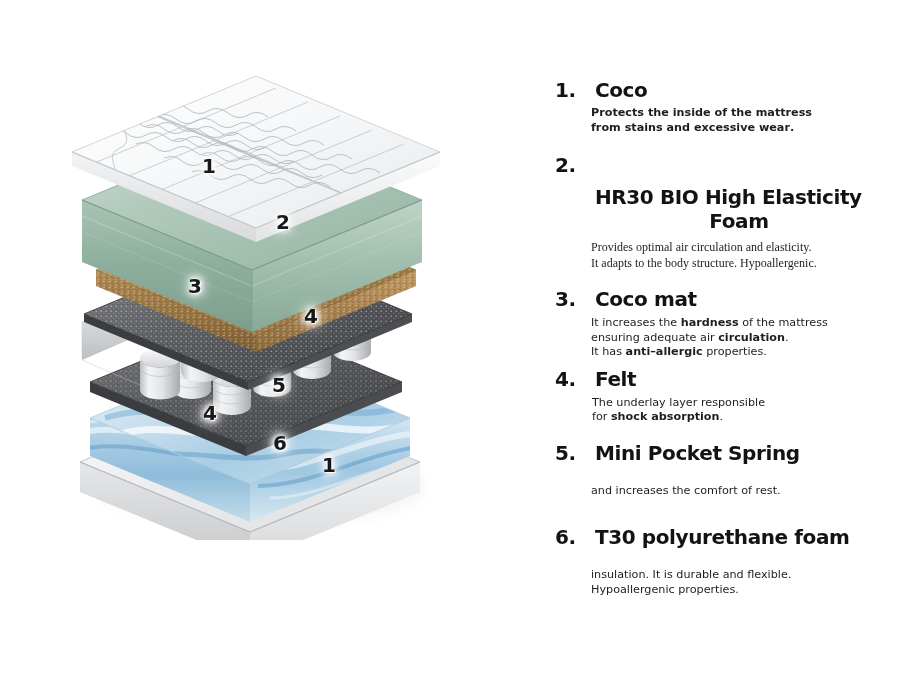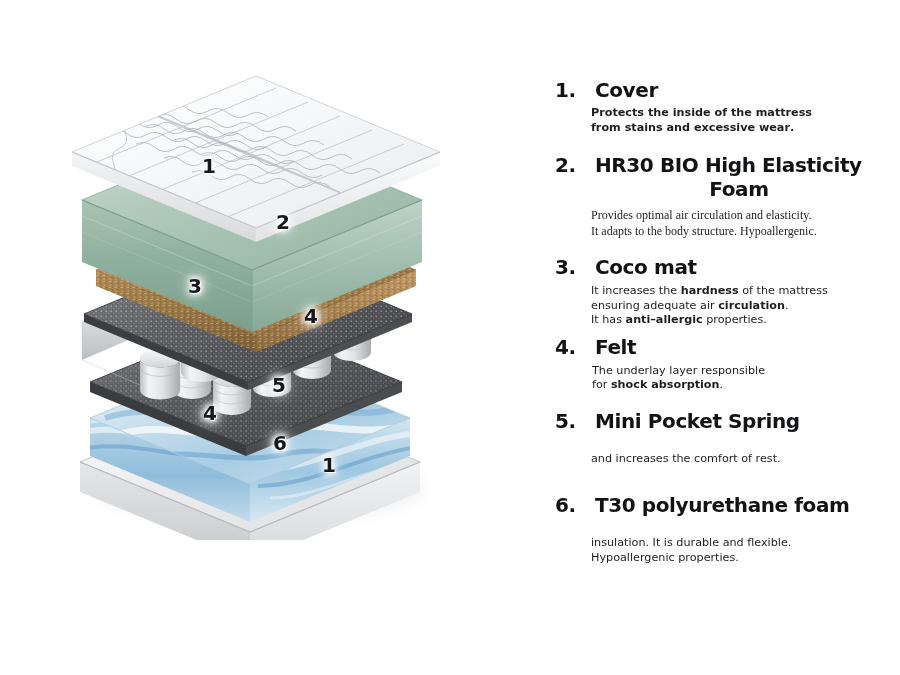--- a/index.html
+++ b/index.html
@@ -49,21 +49,21 @@
     letter-spacing:-.3px;
   }
   .entry .body{flex:1 1 auto;}
   .entry h3{
     margin:0 0 2px 0;
     font-size:20px;font-weight:bold;color:#121315;
     font-family:"DejaVu Sans", sans-serif;
     line-height:1.22;
     letter-spacing:-.4px;
   }
-  .entry h3.wrap2{text-align:left;}
+  .entry h3.wrap2{text-align:left;margin-top:32px;}
   .entry h3 .l2{display:block;text-align:center;padding-right:12px;}
   .sp-1{height:17px;}
   .sp-2{height:16px;}
   .sp-3{height:7px;}
   .sp-4{height:16px;}
   .sp-5{height:26px;}
 
   
   #shadow{
     position:absolute;left:96px;top:452px;width:330px;height:72px;
@@ -479,21 +479,21 @@
       <div class="cal" style="left:262px;top:385px;">1</div>
 
     </div>
   </div>
 
   <div id="legend">
 
     <div class="entry">
       <div class="num">1.</div>
       <div class="body">
-        <h3>Cover</h3>
+        <h3>Coco</h3>
       </div>
     </div>
     <p style="margin:0 0 0 36px;font-size:11.2px;color:#1d1e20;font-family:'DejaVu Sans',sans-serif;line-height:1.32;font-weight:bold;" id="d0"><b>Protects</b><span> the inside of the mattress</span><br><span>from </span><b>stains</b><span> and </span><b>excessive wear</b><span>.</span></p>
     <div class="sp-1"></div>
 
     <div class="entry">
       <div class="num">2.</div>
       <div class="body">
         <h3 class="wrap2">
           <span>HR30 BIO High Elasticity</span>

